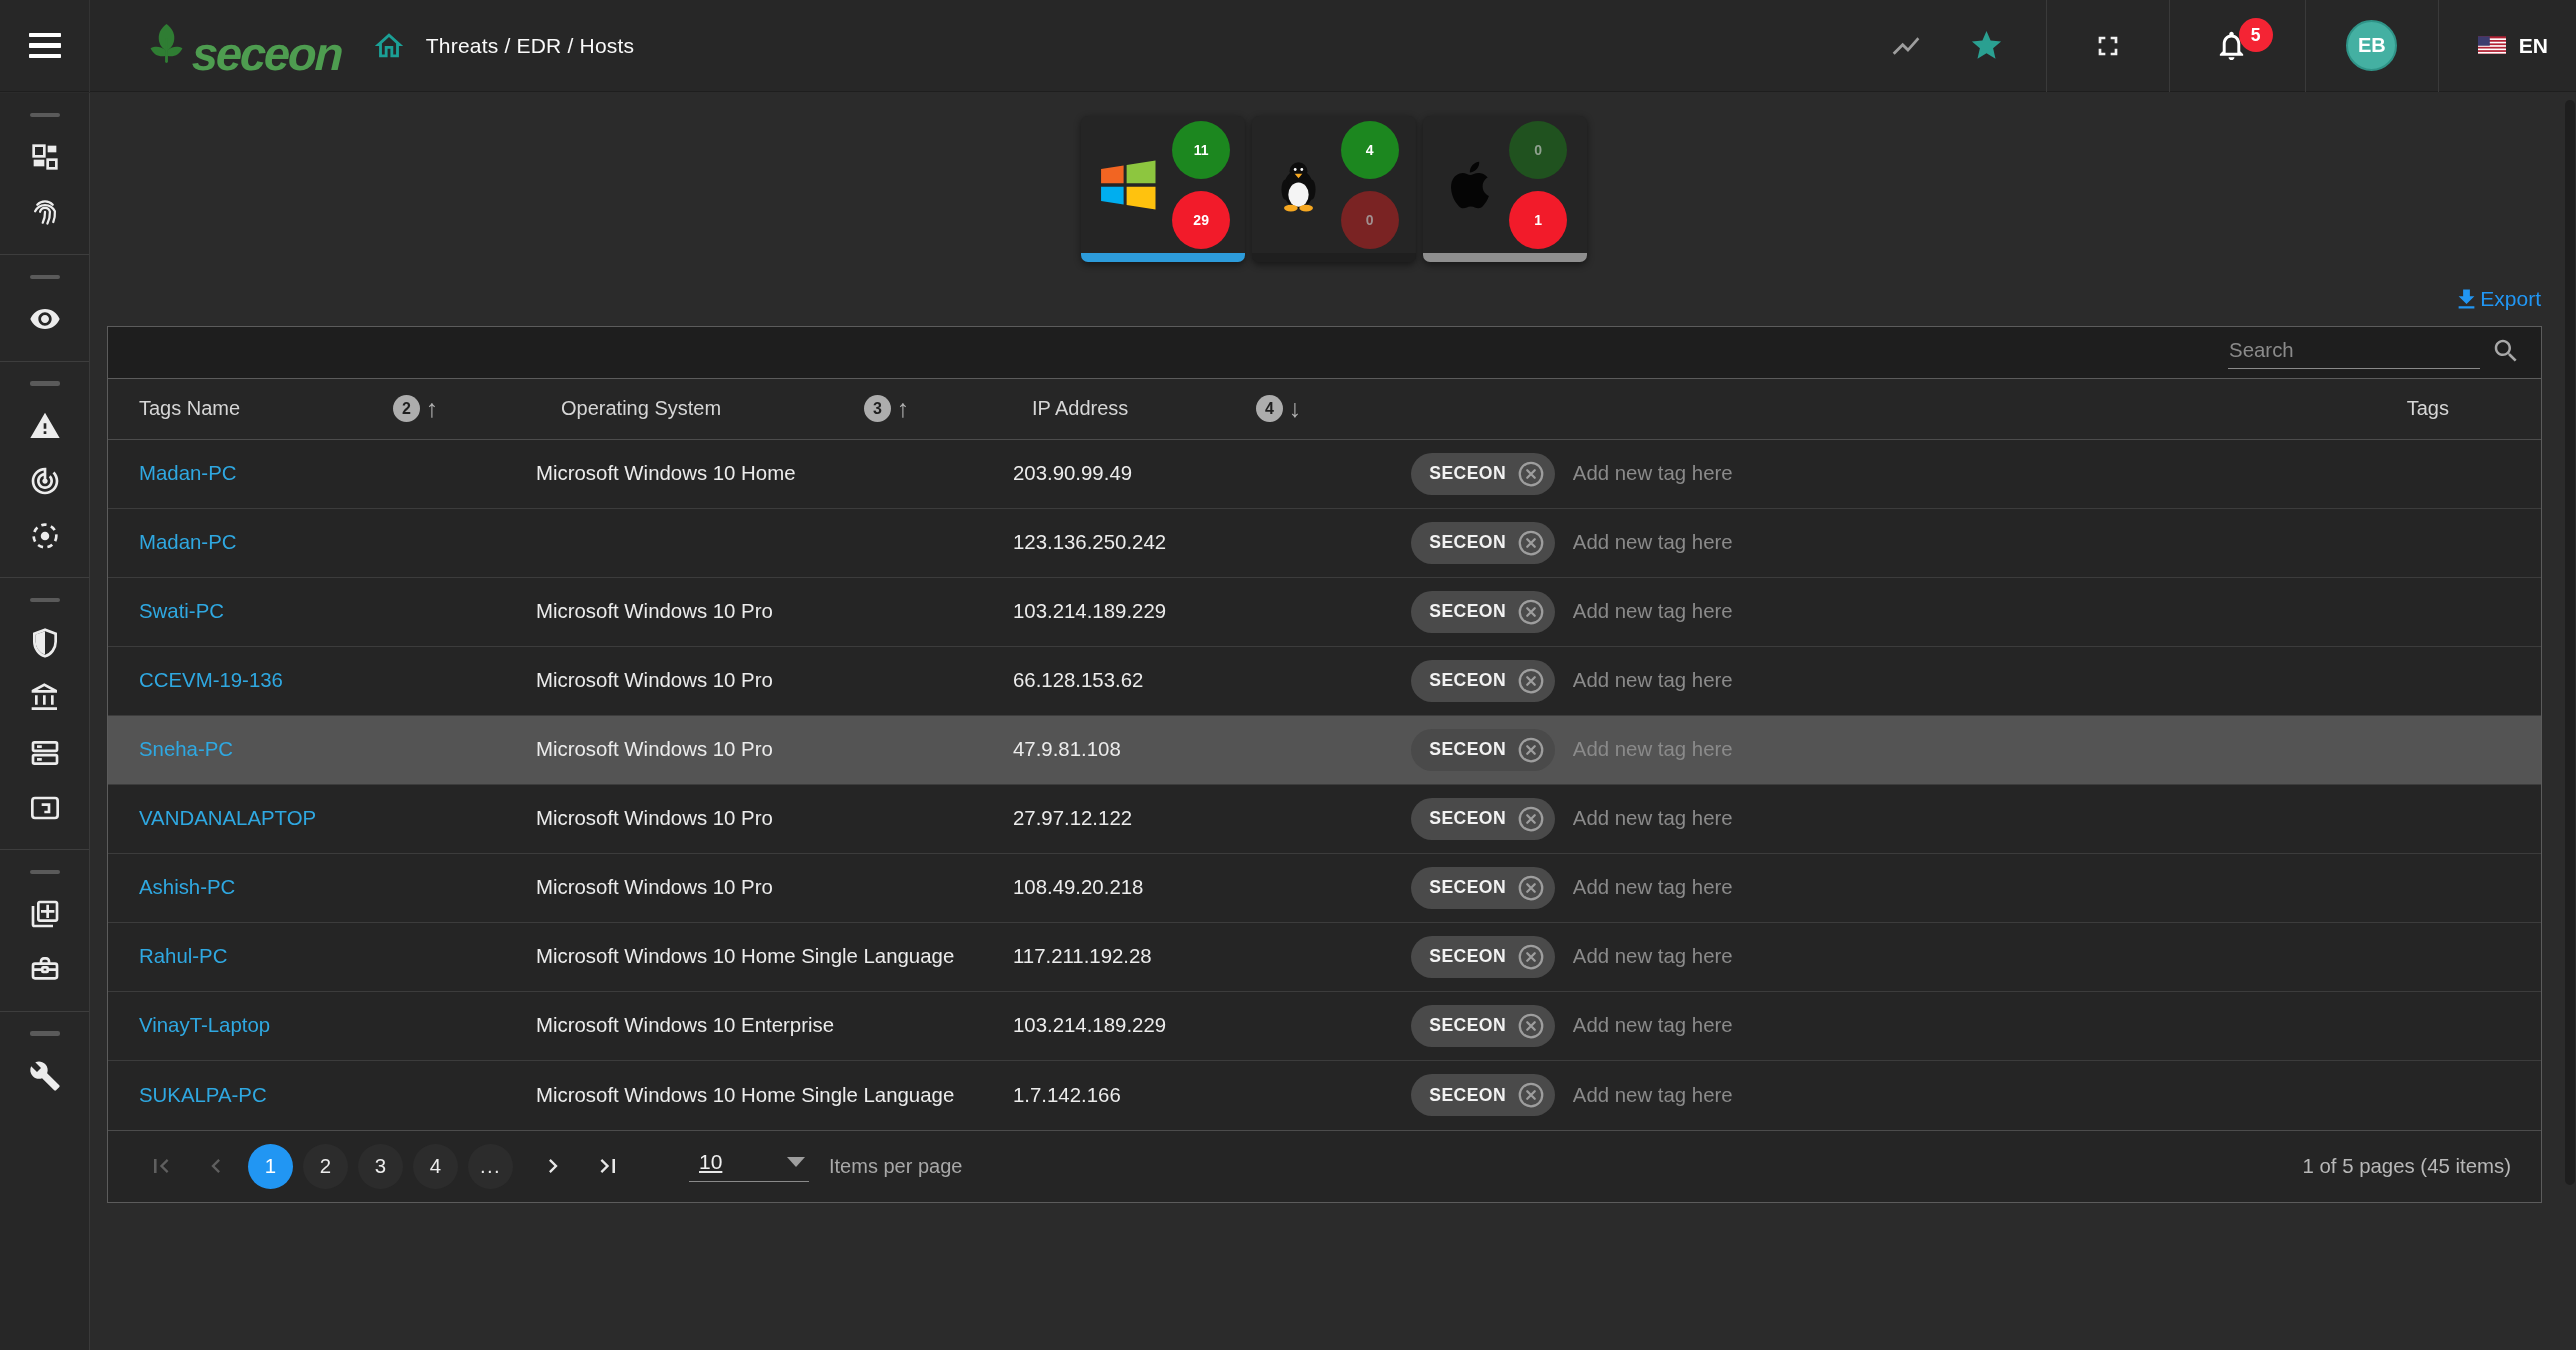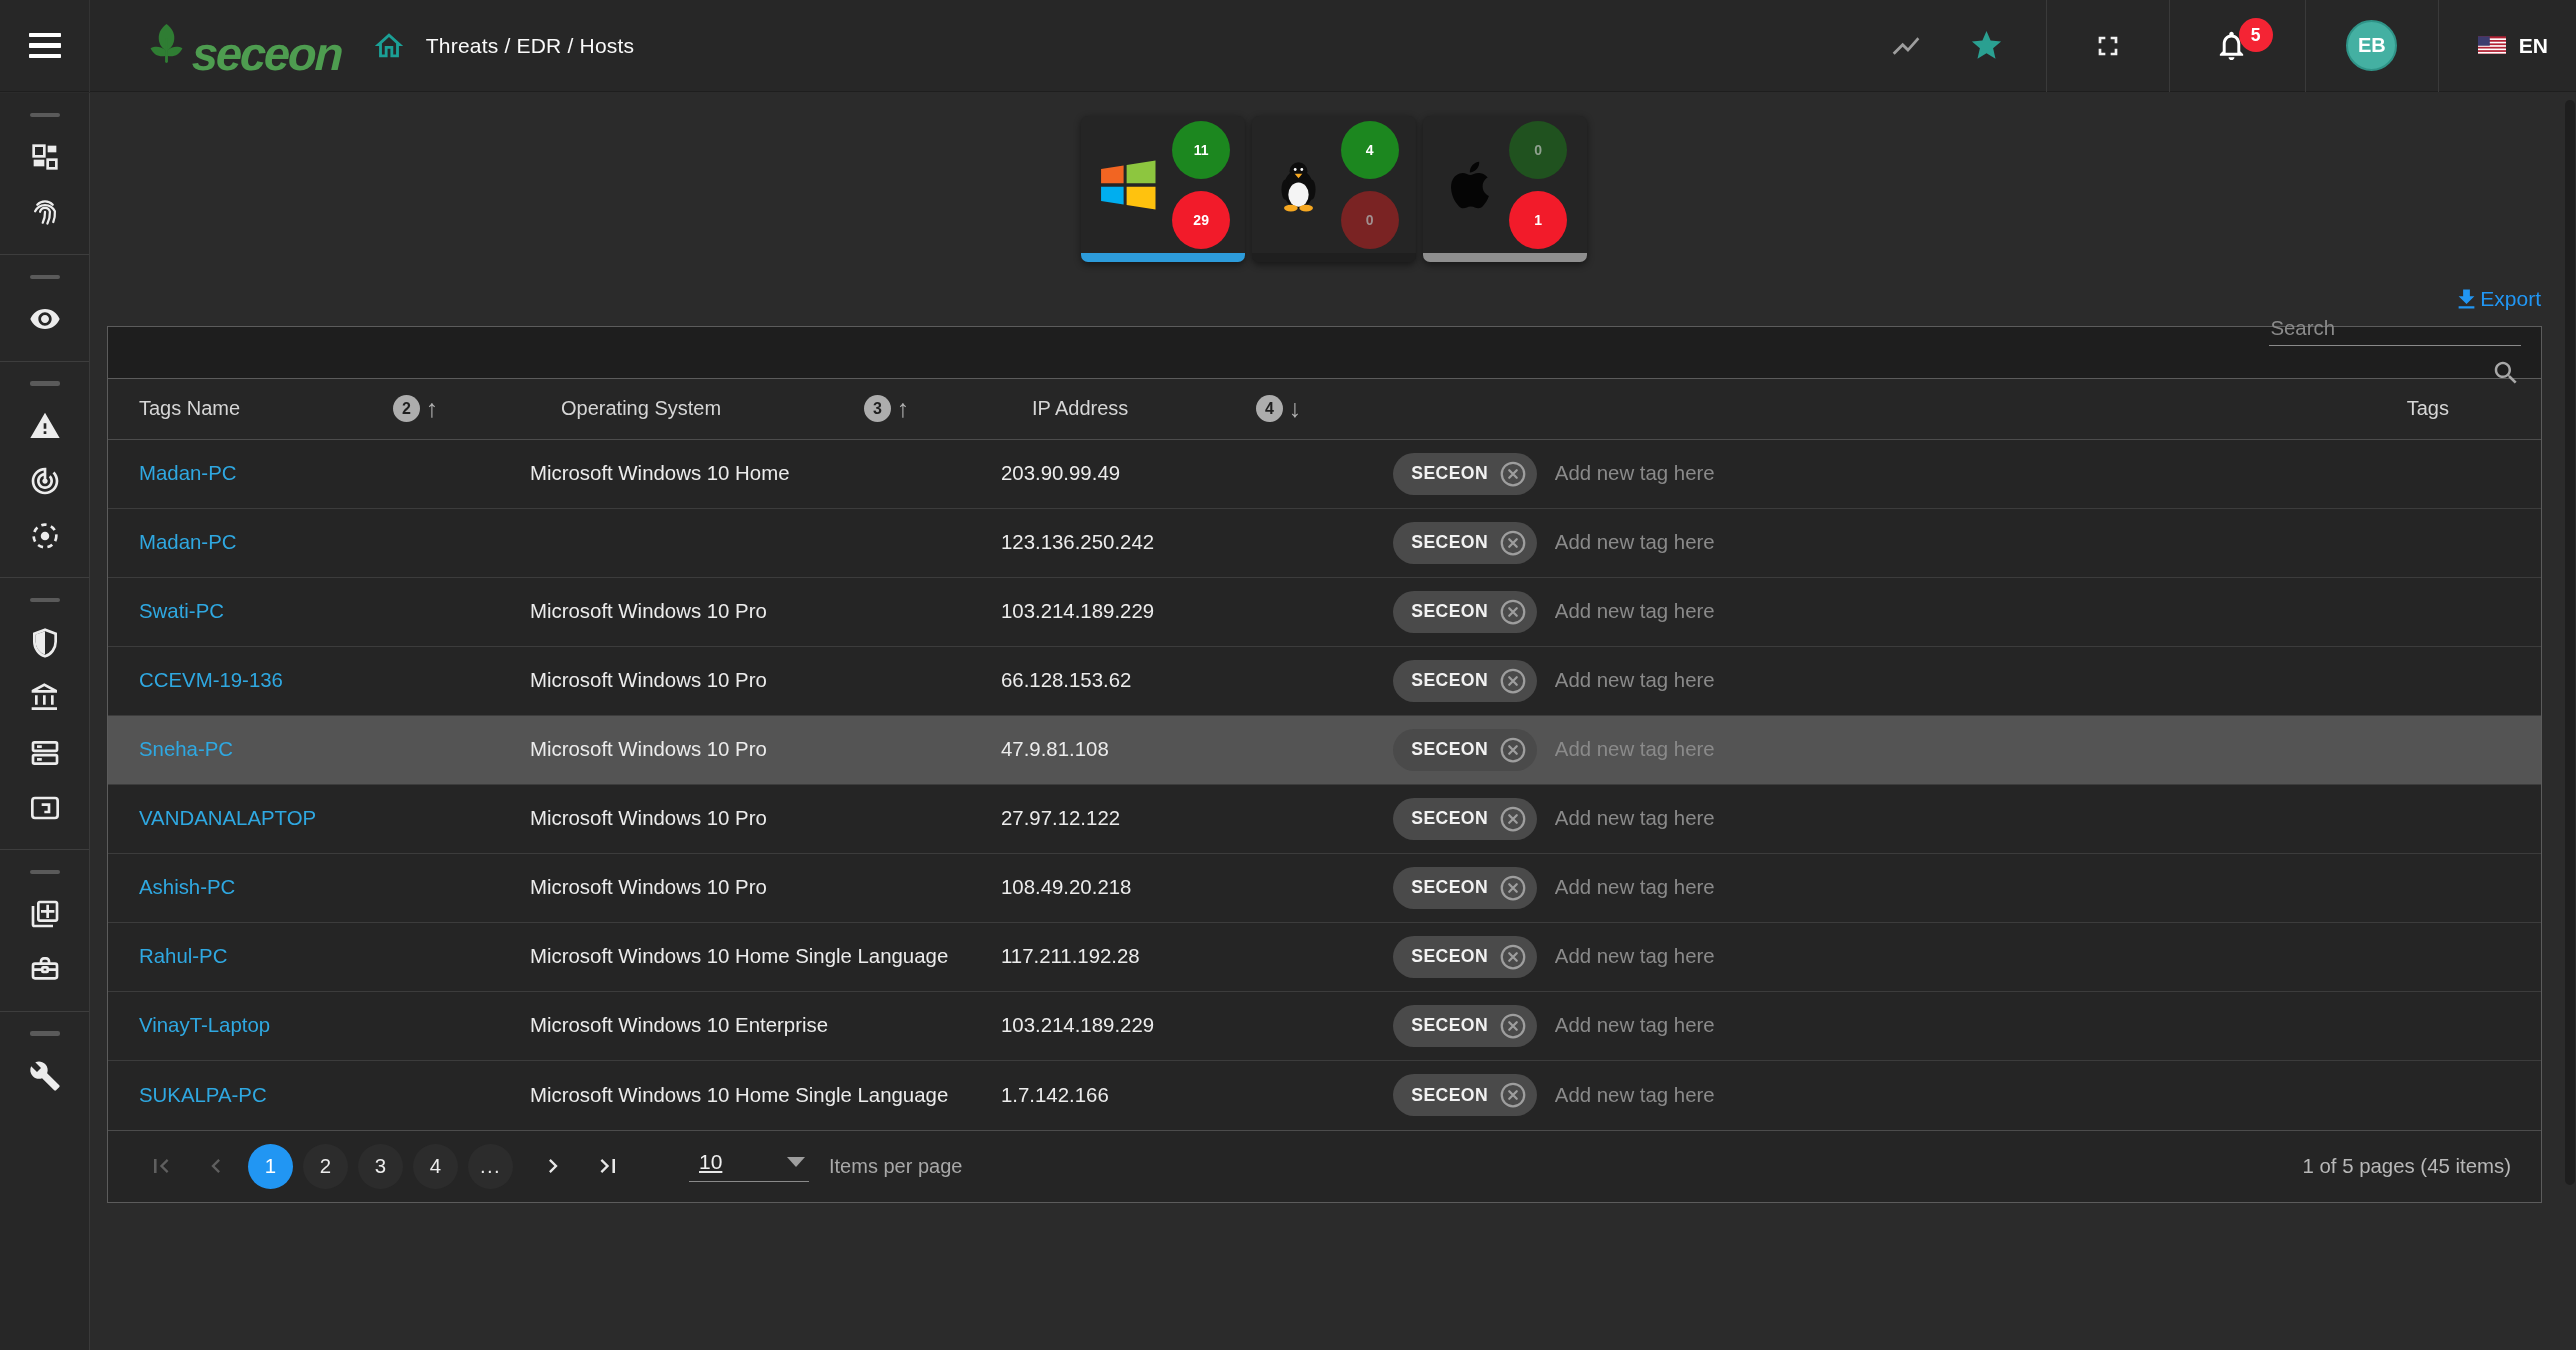--- a/index.html
+++ b/index.html
@@ -70,39 +70,39 @@
   .export-row { text-align:right; margin:24px 35px 0 0; }
   .export { display:inline-flex; align-items:center; color:#2196f3; font-size:21px;
             font-weight:500; cursor:pointer; text-decoration:none; }
   .exp-icon { width:27px; height:27px; display:inline-block; }
   .exp-icon svg { width:100%; height:100%; display:block; }
 
   
   .table-card { margin:11.3px 34px 0 16px; width:2435px; border:0.7px solid #5c5c5c; background:#252525; }
   .search-row { height:52px; background:#1e1e1e; border-bottom:0.7px solid #5c5c5c; display:flex;
                 justify-content:flex-end; align-items:center; padding-right:20px; }
-  .search-box { display:flex; align-items:flex-end; gap:11.3px;flex-direction:column; }
+  .search-box { display:flex; align-items:flex-end; gap:11.3px; }
   .search-input { background:transparent; border:none; outline:none; border-bottom:1.4px solid #8a8a8a;
                   width:252px; font-size:20.4px; color:#ddd; padding:2.8px 1.4px 5.6px;
                   font-family:"Liberation Sans", sans-serif; }
   .search-input::placeholder { color:#8a8a8a; }
   .search-icon { width:30px; height:30px; color:#a8a8a8; cursor:pointer; margin-bottom:2.8px; }
   .search-icon svg { width:100%; height:100%; display:block; }
 
   .thead, .trow { display:grid; grid-template-columns:422px 471px 392px 1fr; align-items:center; }
   .thead { height:61px; background:#262626; border-bottom:0.7px solid #4c4c4c; }
   .th { display:flex; align-items:center; justify-content:space-between; padding:0 92px 0 31px;
         font-size:20px; color:#d6d6d6; font-weight:500; cursor:pointer; }
   .th.no-sort { justify-content:flex-end; }
   .sort-wrap { display:flex; align-items:center; gap:5.6px; }
   .sort-badge { width:27px; height:27px; border-radius:50%; background:#adadad; color:#1f1f1f;
                 font-size:16px; font-weight:700; display:flex; align-items:center; justify-content:center; }
   .sort-arrow { font-size:25px; color:#b0b0b0; line-height:1; }
 
-  .trow { height:69px; border-bottom:0.7px solid #3c3c3c; background:#252525; }
+  .trow { height:69px; border-bottom:0.7px solid #3c3c3c; background:#252525;gap:6px; }
   .trow:last-child { border-bottom:none; }
   .trow.hl { background:#545454; }
   .td-host { padding-left:31px; }
   .td-host a { color:#2fa8e1; font-size:20.4px; text-decoration:none; cursor:pointer; }
   .td-os, .td-ip { font-size:20.4px; color:#ececec; }
   .td-tags { display:flex; align-items:center; gap:18.3px; }
   .chip { height:42px; border-radius:21px; background:#4a4a4a; display:inline-flex; align-items:center;
           gap:10px; padding:0 8.5px 0 18.3px; }
   .chip-label { font-size:17.6px; font-weight:700; color:#f2f2f2; letter-spacing:0.4px; }
   .chip-x { width:30px; height:30px; color:#9e9e9e; cursor:pointer; }

